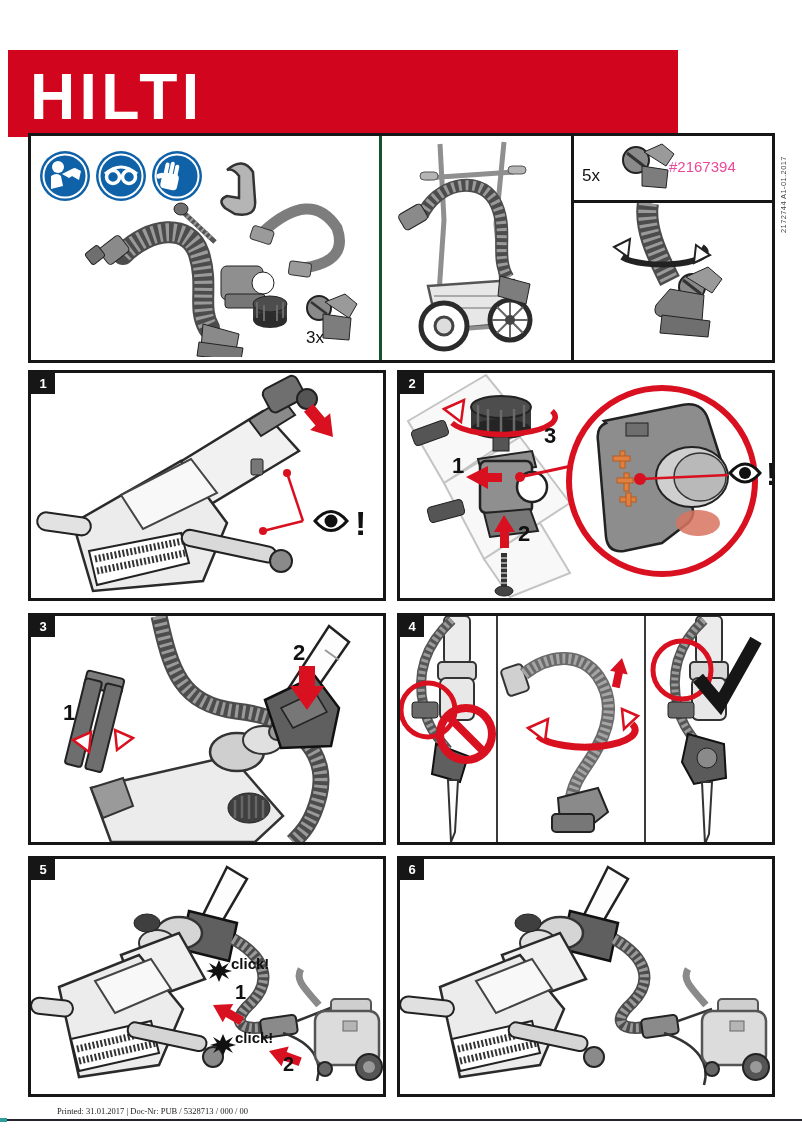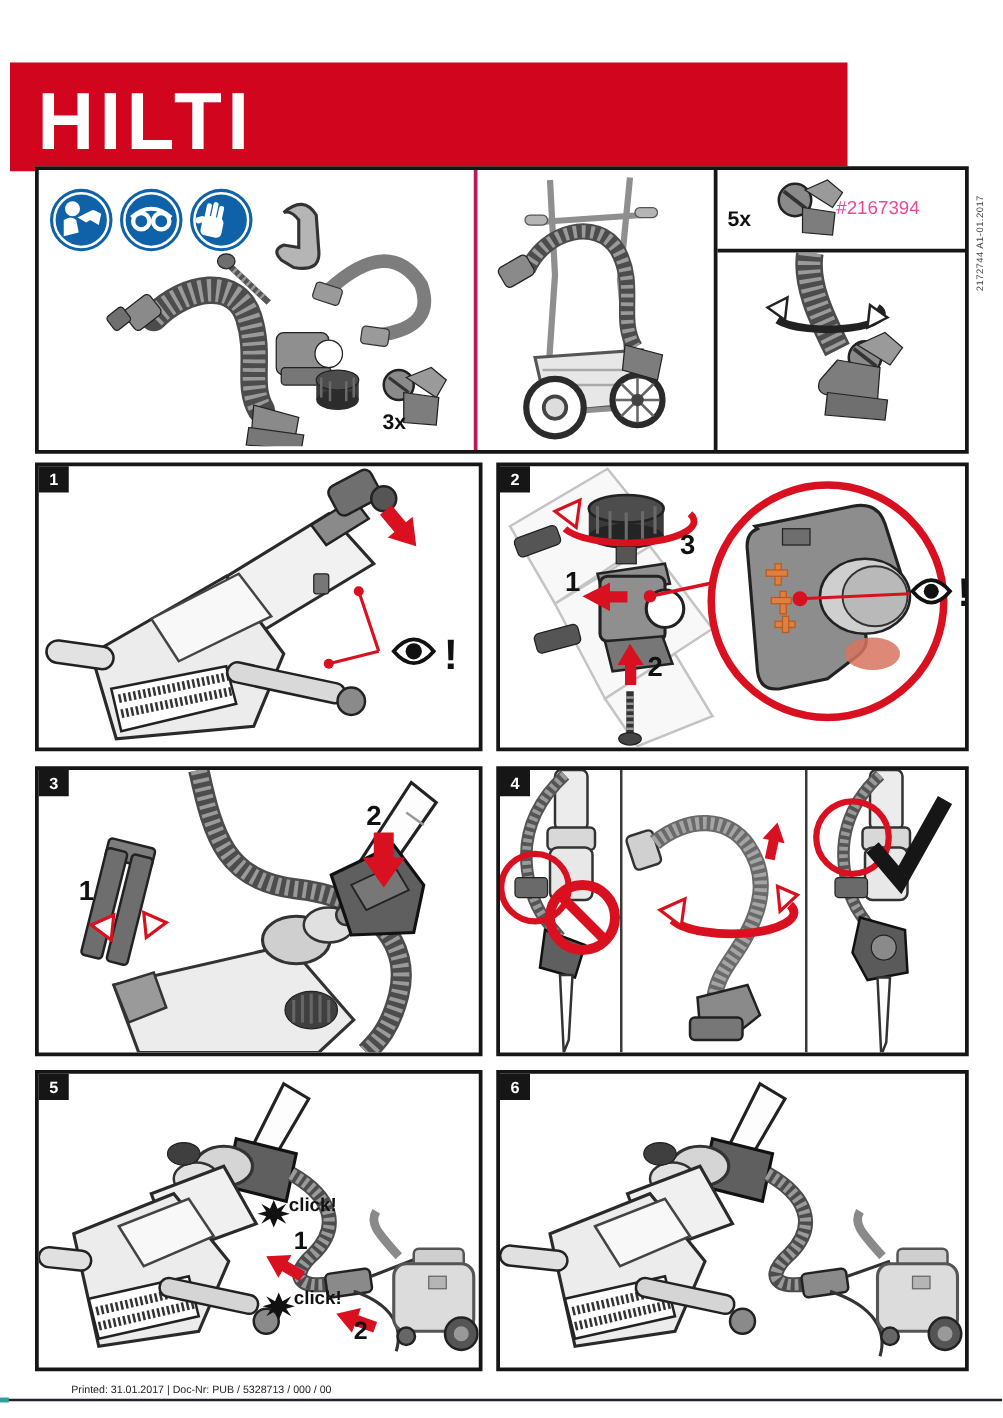--- a/index.html
+++ b/index.html
@@ -12,34 +12,34 @@
   #header .product{color:#fff;font-weight:bold;font-size:28px;letter-spacing:.5px;
         transform:scale(1.02,1.08);}
   #logo-svg{position:absolute;left:22px;top:13px;}
   
   #side-note{position:absolute;left:779px;top:233px;transform-origin:0 0;transform:rotate(-90deg);
         font-size:7.5px;color:#444;letter-spacing:.4px;white-space:nowrap;}
   
   #parts-box{position:absolute;left:28px;top:133px;width:747px;height:230px;
         border:3px solid #161616;box-sizing:border-box;display:flex;background:#fff;}
   .pcell{position:relative;height:100%;}
-  #pcell-kit{width:348px;border-right:3px solid #be185d;}
+  #pcell-kit{width:348px;border-right:3px solid #14532d;}
   #pcell-cart{width:189px;border-right:3px solid #161616;}
   #pcell-ref{flex:1;display:flex;flex-direction:column;}
   #ref-top{position:relative;height:64px;border-bottom:3px solid #161616;}
   #ref-bottom{position:relative;flex:1;}
-  .qty{position:absolute;font-weight:bold;font-size:17px;color:#111;}
+  .qty{position:absolute;font-weight:normal;font-size:17px;color:#111;}
   #partnum{position:absolute;left:95px;top:22px;font-size:15px;color:#ec4899;}
   
   .panel{position:absolute;border:3px solid #161616;box-sizing:border-box;background:#fff;}
   .tab{position:absolute;left:0;top:0;width:24px;height:21px;background:#161616;color:#fff;
        font-weight:bold;font-size:13px;display:flex;align-items:center;justify-content:center;z-index:3;}
   .panel svg{position:absolute;left:0;top:0;}
   
-  #footer-imprint{position:absolute;left:57px;top:1106px;font-family:Liberation Sans, sans-serif;
+  #footer-imprint{position:absolute;left:57px;top:1106px;font-family:Liberation Serif, serif;
        font-size:8.5px;color:#222;}
   #footer-rule{position:absolute;left:0;top:1119px;width:802px;height:2px;background:#23232a;}
   #footer-mark{position:absolute;left:0;top:1118px;width:7px;height:4px;background:#2f9e9e;}
   svg text{font-family:"Liberation Sans",sans-serif;}
 </style>
 </head>
 <body>
 
 <div id="page">
 

